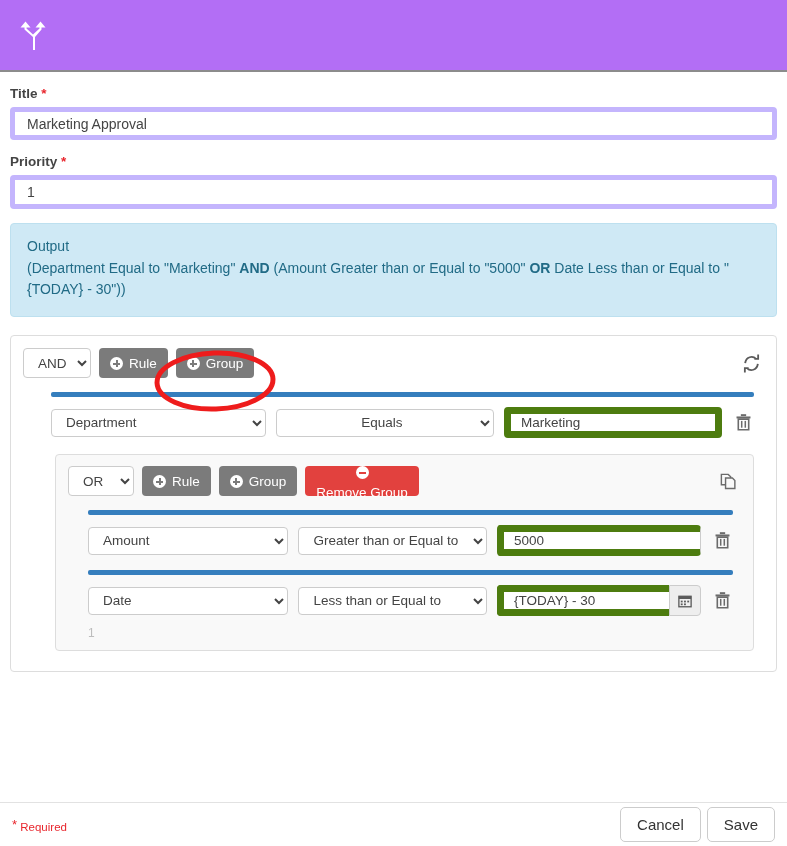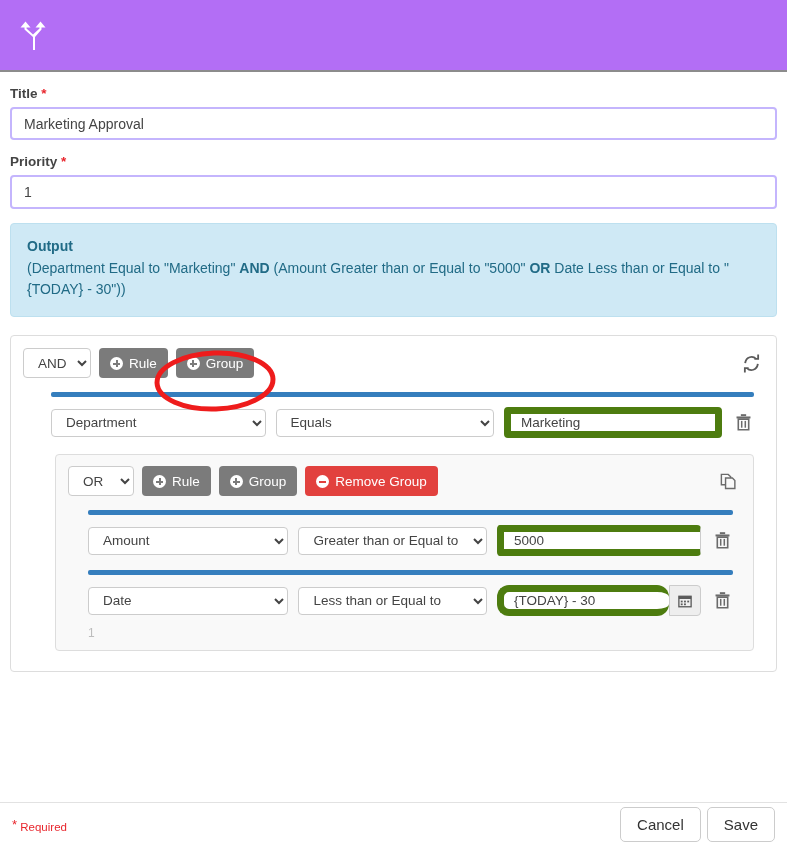--- a/index.html
+++ b/index.html
@@ -39,21 +39,21 @@
     font-size: 13.5px;
     font-weight: bold;
     color: #444444;
     margin: 0 0 6px 0;
   }
   .req-star { color: #e8262d; font-weight: bold; }
   .text-input {
     display: block;
     width: 767px;
     height: 33px;
-    border: 2px solid #c4b5fd;
+    border: 5px solid #c4b5fd;
     border-radius: 4px;
     background: #ffffff;
     padding: 0 12px;
     font-family: "Liberation Sans", sans-serif;
     font-size: 14px;
     color: #444444;
     outline: none;
   }
   .field-block { margin-bottom: 14px; }
   .field-block.priority .text-input { height: 34px; }
@@ -61,21 +61,21 @@
   
   .output-panel {
     background: #cfe9f5;
     border: 1px solid #bde0ef;
     border-radius: 4px;
     padding: 14px 16px 16px 16px;
     color: #216b86;
     margin: 10px 0 18px 0;
     width: 767px;
   }
-  .output-title { font-weight: bold; font-size: 14px; margin-bottom: 4px; }
+  .output-title { font-weight: normal; font-size: 14px; margin-bottom: 4px; }
   .output-expr { font-size: 14px; line-height: 21px; }
   .output-expr b { font-weight: bold; }
 
   
   .builder-panel {
     width: 767px;
     border: 1px solid #dddddd;
     border-radius: 4px;
     background: #ffffff;
     padding: 12px 12px 14px 12px;
@@ -104,21 +104,21 @@
     font-size: 13.5px;
     color: #ffffff;
     padding: 0 11px;
     display: inline-flex;
     align-items: center;
     gap: 6px;
     cursor: pointer;
     white-space: nowrap;
   }
   .btn-grey { background: #7b7b7b; }
-  .btn-red  { background: #e2413e; }
+  .btn-red  { background: #e2413e; flex-direction: column; }
   .glyph-circle {
     width: 13px; height: 13px; flex: 0 0 13px;
     border-radius: 50%;
     background: #ffffff;
     position: relative;
     display: inline-block;
   }
   .glyph-circle::before {
     content: "";
     position: absolute;
@@ -179,21 +179,21 @@
   }
   .del-btn {
     width: 22px; height: 26px;
     display: flex; align-items: center; justify-content: center;
     cursor: pointer;
     flex: 0 0 22px;
   }
 
   
   .row-root .rule-select.field { width: 218px; }
-  .row-root .rule-select.op    { width: 222px; }
+  .row-root .rule-select.op    { width: 222px; text-align: center; }
   .row-root .rule-value        { width: 218px; flex: 0 0 218px; }
 
   
   .nested-group {
     margin: 16px 10px 6px 32px;
     border: 1px solid #dddddd;
     border-radius: 4px;
     background: #f9f9f9;
     padding: 11px 12px 8px 12px;
     position: relative;
@@ -201,21 +201,20 @@
   .nested-group .rule-sep { margin: 14px 8px 10px 20px; }
   .nested-group .rule-row { padding: 0 8px 0 20px; }
   .row-nested .rule-select.field { width: 202px; }
   .row-nested .rule-select.op    { width: 190px; }
   .row-nested .input-group { display: flex; flex: 0 0 204px; }
   .row-nested .input-group .rule-value {
     width: 172px;
     border-top-right-radius: 0;
     border-bottom-right-radius: 0;
     border-right: none;
-    border-radius: 12px;
   }
   .cal-btn {
     width: 32px; height: 31px;
     border: 1px solid #cccccc;
     border-left: 1px solid #cccccc;
     border-top-right-radius: 4px;
     border-bottom-right-radius: 4px;
     background: #eeeeee;
     display: flex; align-items: center; justify-content: center;
     cursor: pointer;

